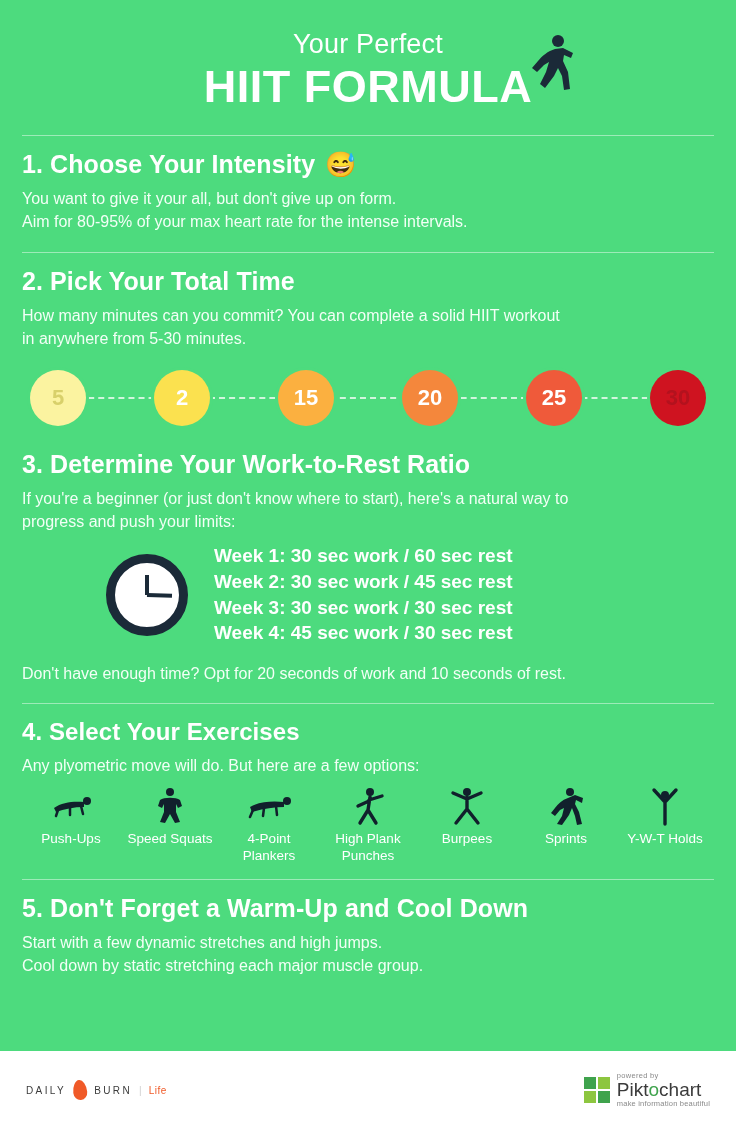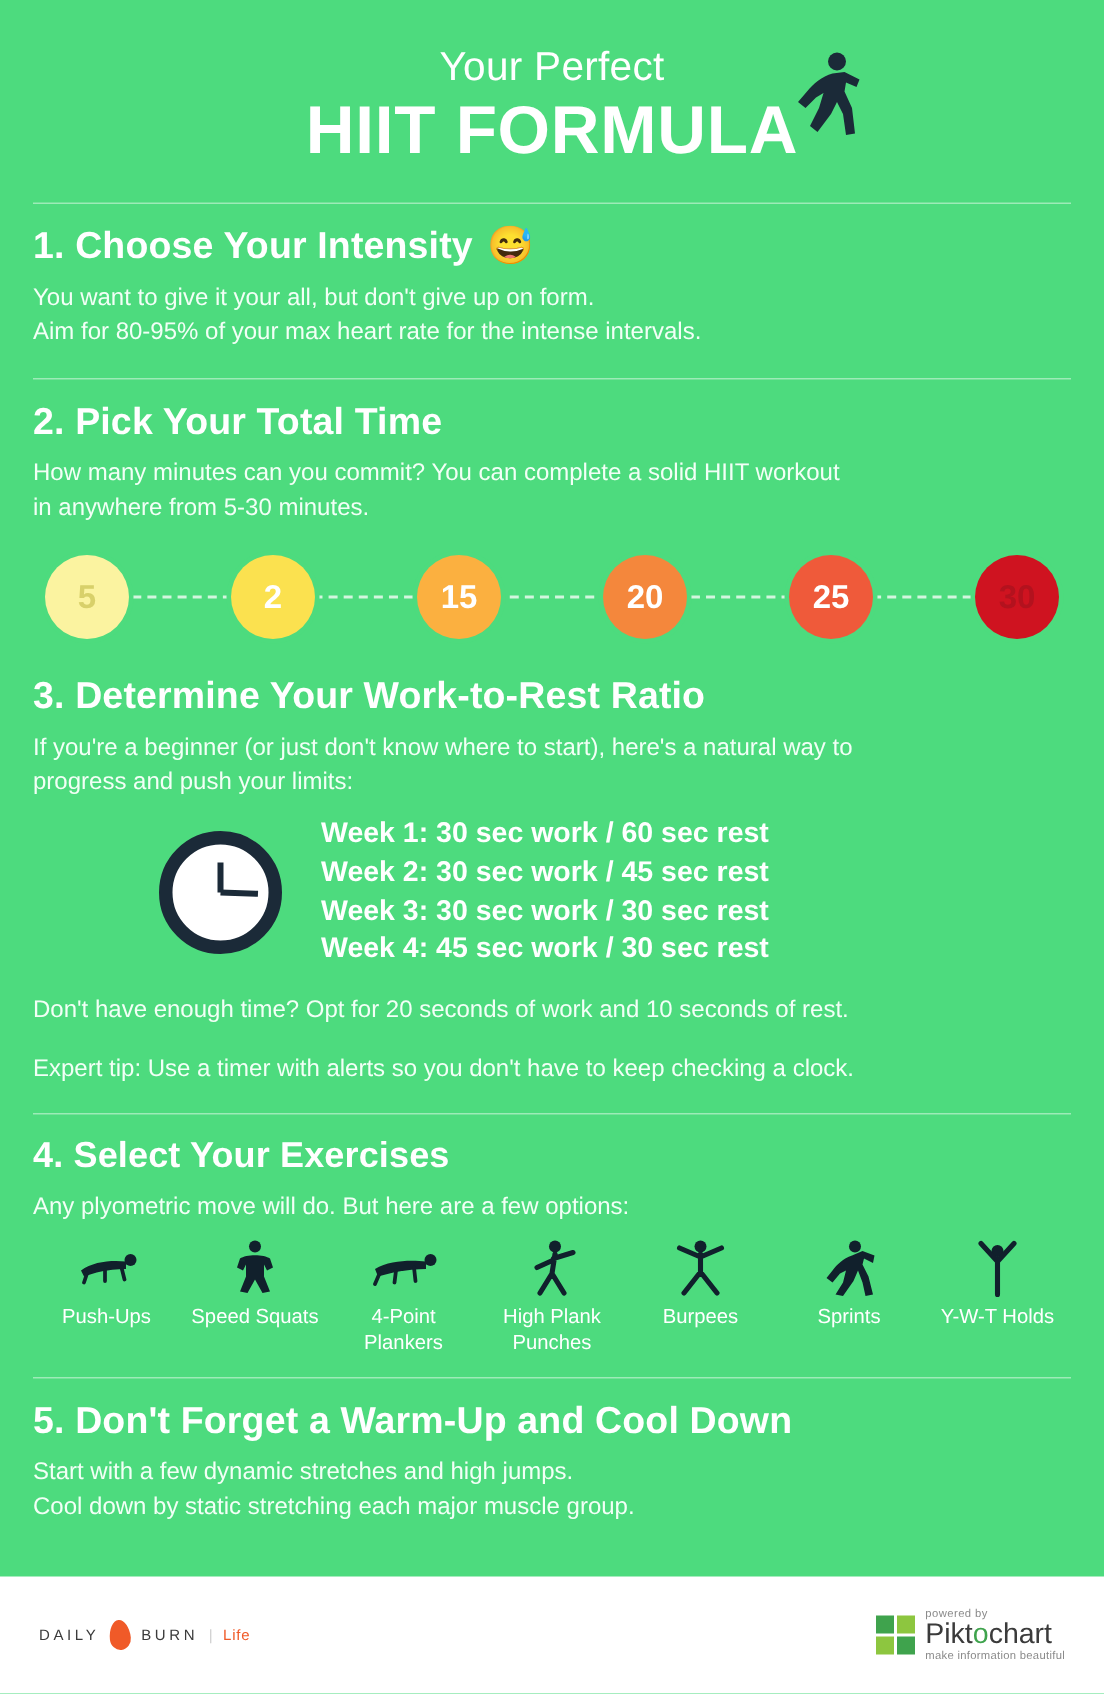--- a/index.html
+++ b/index.html
@@ -308,21 +308,20 @@
       </div>
       <div class="weeks-list">
         <div>Week 1: 30 sec work / 60 sec rest</div>
         <div>Week 2: 30 sec work / 45 sec rest</div>
         <div>Week 3: 30 sec work / 30 sec rest</div>
         <div>Week 4: 45 sec work / 30 sec rest</div>
       </div>
     </div>
 
     <div class="body-text" style="margin-top:16px;">Don't have enough time? Opt for 20 seconds of work and 10 seconds of rest.</div>
-    <div class="body-text" style="margin-top:16px;">Expert tip: Use a timer with alerts so you don't have to keep checking a clock.</div>
   </div>
   <div class="divider" style="margin-top:18px;"></div>
 
   <div class="section">
     <div class="sec-head small">
       <span>4. Select Your Exercises</span>
     </div>
     <div class="body-text">Any plyometric move will do. But here are a few options:</div>
 
     <div class="exercises">

